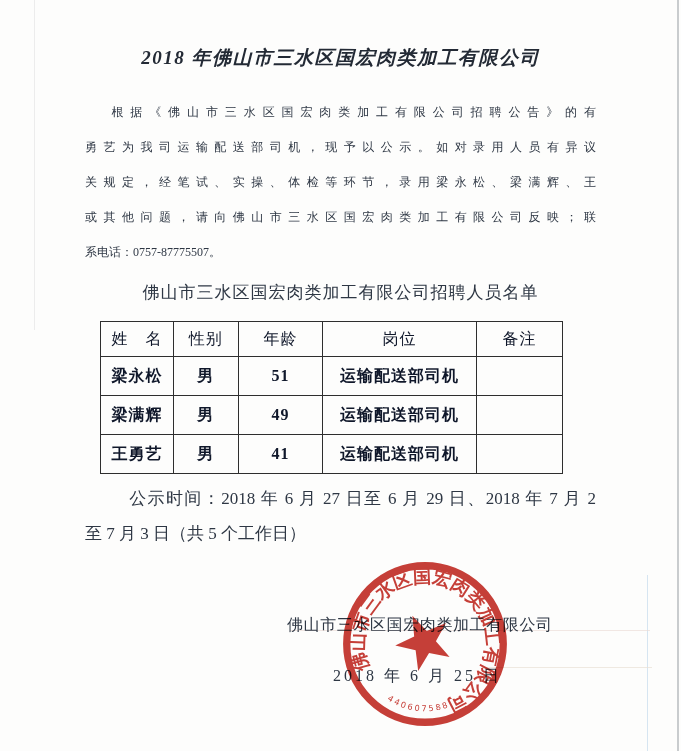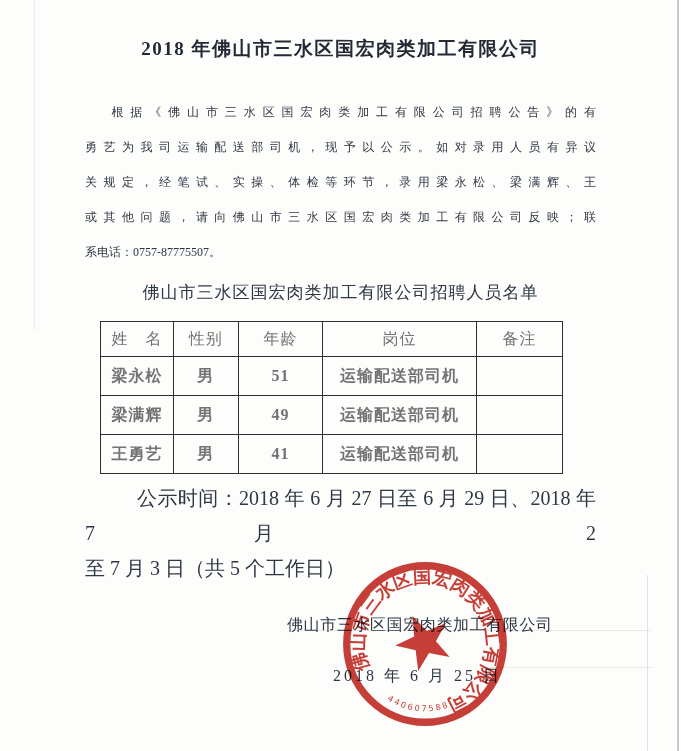--- a/index.html
+++ b/index.html
@@ -15,47 +15,47 @@
 
   
   .edge-line-right { position:absolute; top:0; right:2px; width:2px; height:751px; background:#aeb2b6; opacity:.65; }
   .edge-line-blue  { position:absolute; top:575px; left:647px; width:1px; height:176px; background:#bcd6ea; opacity:.6; }
   .edge-line-left  { position:absolute; top:0; left:34px; width:1px; height:330px; background:#ececec; }
   .hline-1 { position:absolute; top:630px; left:290px; width:360px; height:1px; background:#ead9d2; opacity:.6; }
   .hline-2 { position:absolute; top:667px; left:484px; width:168px; height:1px; background:#e8e0d6; opacity:.7; }
 
   .title-line { position:absolute; left:0; width:100%; text-align:center;
     font-size:19px; font-weight:bold; letter-spacing:1.5px; color:#232a35; }
-  .title-line.l1 { top:36px; }
+  .title-line.l1 { top:45px;font-style:italic; }
   .title-line.l2 { top:61px; }
 
   .body-block { position:absolute; top:95px; left:85px; width:511px;
     font-size:12px; line-height:35px; }
   .jline { text-align:justify; text-align-last:justify; }
   .jline.first { text-indent:2.2em; }
   .lline { text-align:left; }
 
   .table-caption { position:absolute; top:281px; left:0; width:100%;
     text-align:center; font-size:17px; letter-spacing:1px; }
 
   table.roster { position:absolute; top:321px; left:100px; width:463px;
     border-collapse:collapse; table-layout:fixed; }
   table.roster th, table.roster td {
     border:1.6px solid #2e2e2e; text-align:center; vertical-align:middle;
-    font-size:16px; padding:0; color:#737373; }
+    font-size:16px; padding:0; color:#0f172a; }
   table.roster th { height:34px; font-weight:normal; letter-spacing:1px; }
   table.roster td { height:38px; font-weight:bold; letter-spacing:1px; }
   col.c-name   { width:15.8%; }
   col.c-gender { width:14.0%; }
   col.c-age    { width:18.3%; }
   col.c-post   { width:33.3%; }
   col.c-remark { width:18.6%; }
 
   .notice-block { position:absolute; top:481px; left:85px; width:511px;
-    font-size:20px; line-height:35px; }
+    font-size:17px; line-height:35px; }
   .notice-block .jline { text-indent:2.6em; }
 
   .sign-company { position:absolute; top:615px; left:287px;
     font-size:16px; letter-spacing:0.6px; }
   .sign-date { position:absolute; top:666px; left:333px;
     font-size:16px; letter-spacing:3px; }
 
   .seal { position:absolute; left:339px; top:558px; width:172px; height:172px;
     opacity:.88; mix-blend-mode:multiply; pointer-events:none; }
 </style>

